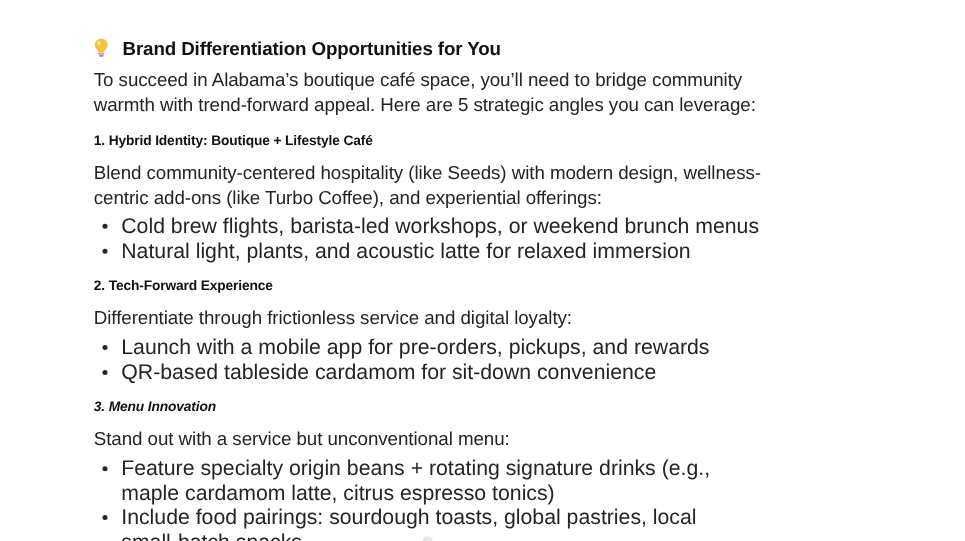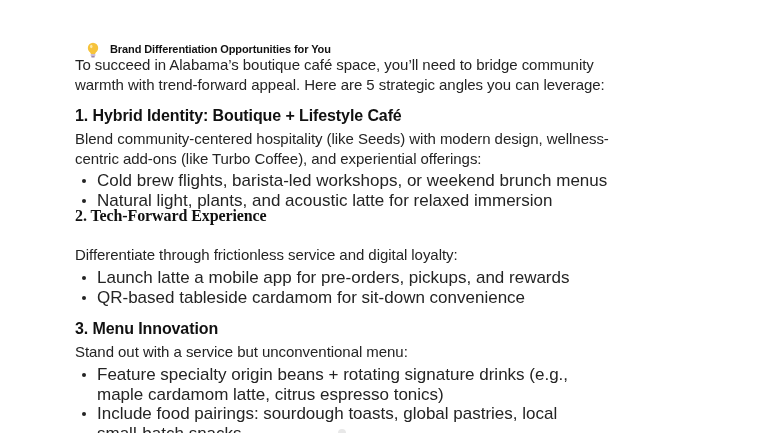--- a/index.html
+++ b/index.html
@@ -18,22 +18,22 @@
     .content {
       position: absolute;
       left: 75px;
       top: 0;
       width: 540px;
     }
     .title {
       position: absolute;
       top: 31px;
       left: 0;
-      margin: 12px;
-      font-size: 11px;
+      margin: 0;
+      font-size: 15px;
       font-weight: bold;
       color: #111111;
       white-space: nowrap;
       display: flex;
       align-items: flex-start;
       letter-spacing: -0.1px;
     }
     .bulb {
       display: inline-block;
       width: 12px;
@@ -48,21 +48,21 @@
       margin: 0;
       font-size: 15px;
       line-height: 19.5px;
       color: #242424;
       letter-spacing: -0.05px;
     }
     .h3 {
       position: absolute;
       left: 0;
       margin: 0;
-      font-size: 16px;
+      font-size: 11px;
       font-weight: bold;
       color: #111111;
       white-space: nowrap;
       letter-spacing: -0.1px;
     }
     .ul {
       position: absolute;
       left: 0;
       margin: 0;
       padding: 0;
@@ -121,34 +121,34 @@
     <li>
       <span class="dot"></span>
       <span>Cold brew flights, barista-led workshops, or weekend brunch menus</span>
     </li>
     <li>
       <span class="dot"></span>
       <span>Natural light, plants, and acoustic latte for relaxed immersion</span>
     </li>
   </ul>
 
-  <h3 class="h3" style="top:207px;font-family:Liberation Serif, serif;">2. Tech-Forward Experience</h3>
+  <h3 class="h3" style="top:223px;">2. Tech-Forward Experience</h3>
   <p class="para" style="top:245px; width:540px;">Differentiate through frictionless service and digital loyalty:</p>
   <ul class="ul" style="top:268px;">
     <li>
       <span class="dot"></span>
-      <span>Launch latte a mobile app for pre-orders, pickups, and rewards</span>
+      <span>Launch with a mobile app for pre-orders, pickups, and rewards</span>
     </li>
     <li>
       <span class="dot"></span>
       <span>QR-based tableside cardamom for sit-down convenience</span>
     </li>
   </ul>
 
-  <h3 class="h3" style="top:320px;">3. Menu Innovation</h3>
+  <h3 class="h3" style="top:320px;font-style:italic;">3. Menu Innovation</h3>
   <p class="para" style="top:342px; width:540px;">Stand out with a service but unconventional menu:</p>
   <ul class="ul" style="top:365px; width:530px;">
     <li>
       <span class="dot"></span>
       <span>Feature specialty origin beans + rotating signature drinks (e.g., maple cardamom latte, citrus espresso tonics)</span>
     </li>
     <li>
       <span class="dot"></span>
       <span>Include food pairings: sourdough toasts, global pastries, local small-batch snacks</span>
     </li>

